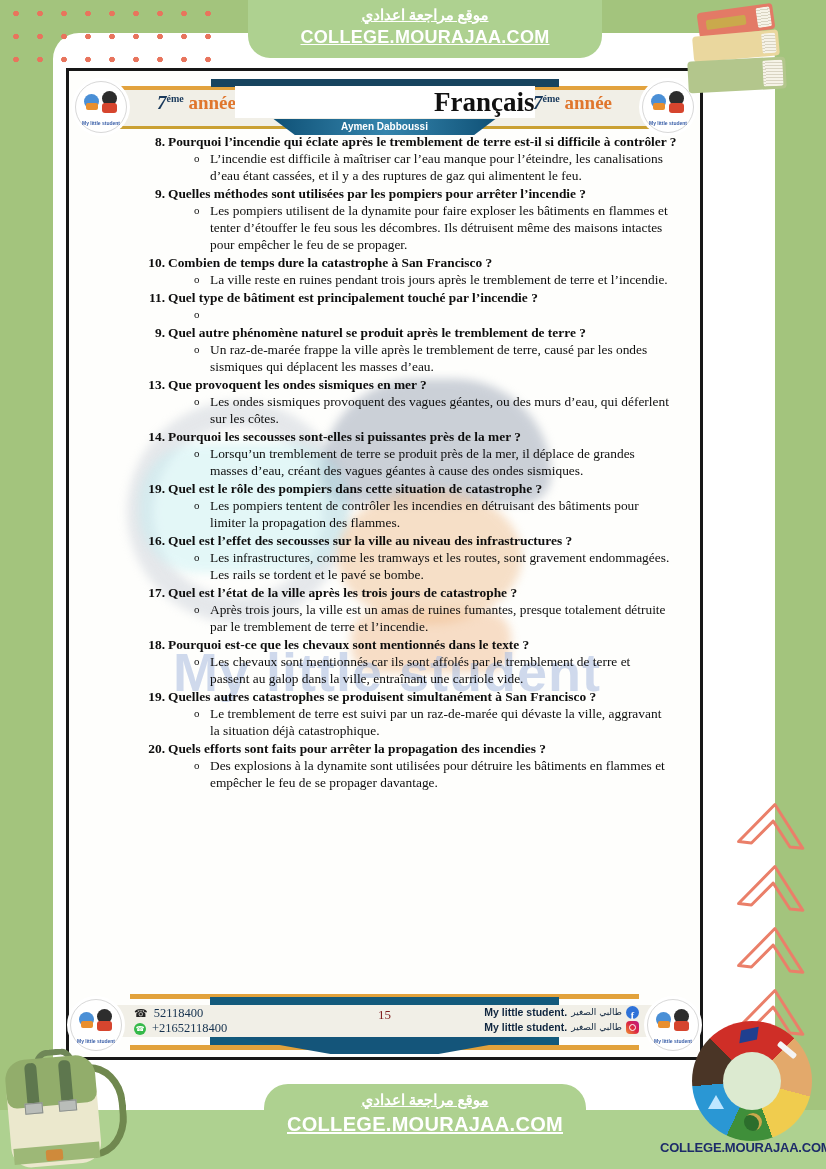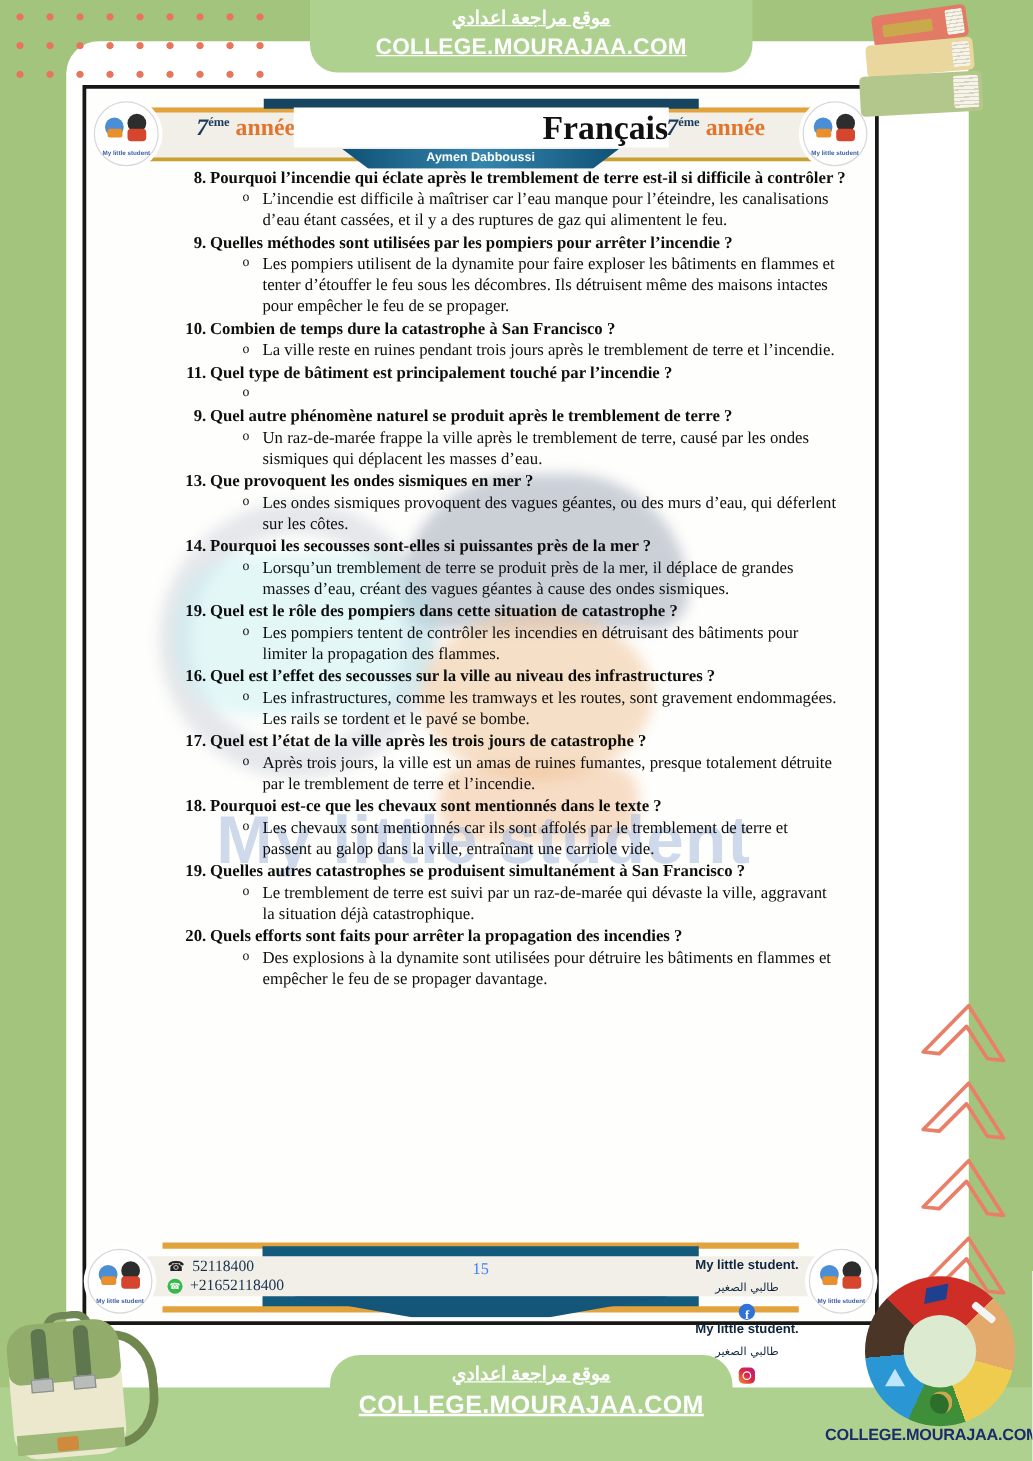--- a/index.html
+++ b/index.html
@@ -124,23 +124,23 @@
   .f-blue-bottom{position:absolute;left:138px;right:138px;top:44px;height:10px;background:#135a7c;}
   .f-orange-bottom{position:absolute;left:58px;right:58px;top:52px;height:5px;background:#e2a23c;}
   .f-trap{position:absolute;left:50%;top:44px;width:300px;margin-left:-150px;height:17px;background:#14557a;
     clip-path:polygon(0 0,100% 0,68% 100%,32% 100%);}
   .badge-fl{left:-2px;top:6px;} .badge-fr{right:-2px;top:6px;}
   .f-info{position:absolute;left:62px;top:13px;font-size:12.5px;color:#16324f;line-height:15px;}
   .f-info .row{display:flex;align-items:center;gap:6px;}
   .phone-glyph{font-family:"DejaVu Sans",sans-serif;font-size:11px;color:#222;}
   .wa-icon{display:inline-block;width:12px;height:12px;border-radius:50%;background:#35b94a;color:#fff;
     font-size:7px;line-height:12px;text-align:center;font-family:"DejaVu Sans",sans-serif;}
-  .f-page{position:absolute;left:50%;top:14px;width:60px;margin-left:-30px;text-align:center;font-size:13px;color:#3b82f6;}
+  .f-page{position:absolute;left:50%;top:14px;width:60px;margin-left:-30px;text-align:center;font-size:13px;color:#7f1d1d;}
   .f-social{position:absolute;right:58px;top:12px;line-height:15px;}
-  .f-social .row{display:flex;align-items:center;justify-content:flex-end;gap:4px;flex-direction:column;}
+  .f-social .row{display:flex;align-items:center;justify-content:flex-end;gap:4px;}
   .sn-label{font-family:"Liberation Sans",sans-serif;font-weight:bold;font-size:10.5px;color:#10263f;}
   .sn-ar{font-family:"DejaVu Sans",sans-serif;font-size:9px;color:#10263f;}
   .fb-icon{display:inline-block;width:13px;height:13px;border-radius:50%;background:#2f72d8;color:#fff;text-align:center;}
   .fb-icon i{font-style:normal;font-family:"Liberation Serif",serif;font-weight:bold;font-size:10px;line-height:13px;}
   .ig-icon{position:relative;display:inline-block;width:13px;height:13px;border-radius:4px;
     background:linear-gradient(45deg,#f09433,#dc2743,#bc1888);}
   .ig-icon::after{content:"";position:absolute;left:3px;top:3px;width:5px;height:5px;border:1.5px solid #fff;border-radius:50%;}
 </style>
 </head>
 <body>

